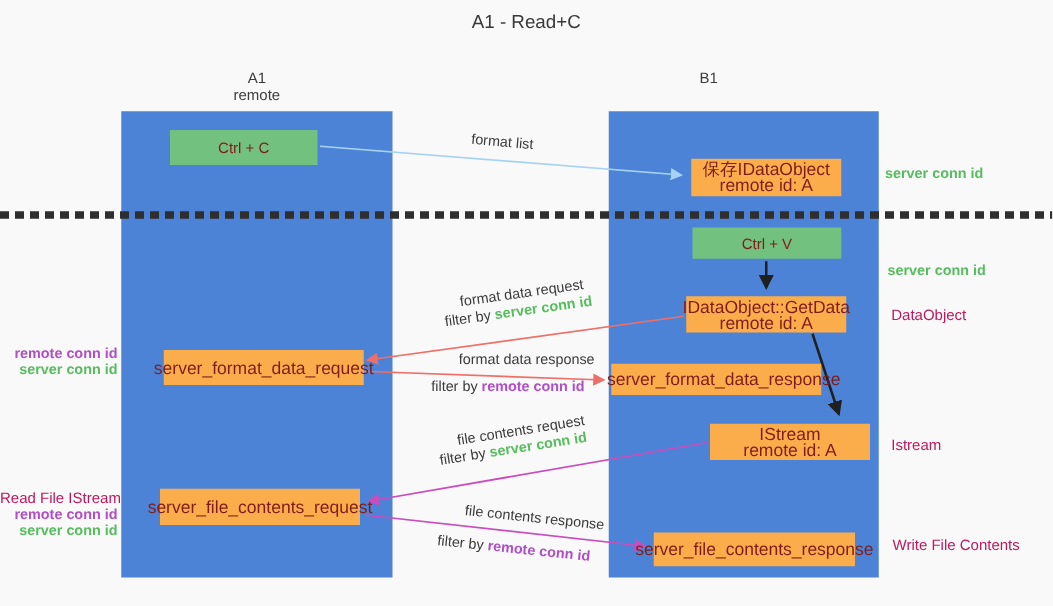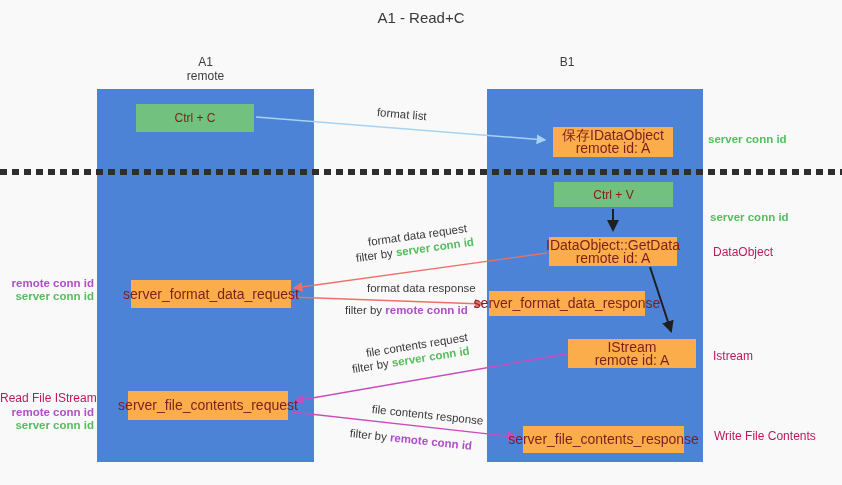--- a/index.html
+++ b/index.html
@@ -103,21 +103,21 @@
 
   <div class="node orange" style="left:549px;top:237px;width:128px;height:29px;align-items:center;">
     <div>IDataObject::GetData</div>
     <div>remote id: A</div>
   </div>
 
   <div class="node orange" style="left:131px;top:280px;width:160px;height:28px;">
     <div>server_format_data_request</div>
   </div>
 
-  <div class="node orange" style="left:489px;top:291px;width:156px;height:25px;">
+  <div class="node orange" style="left:489px;top:291px;width:156px;height:25px;padding-left:12px;">
     <div>server_format_data_response</div>
   </div>
 
   <div class="node orange" style="left:568px;top:339px;width:128px;height:29px;">
     <div>IStream</div>
     <div>remote id: A</div>
   </div>
 
   <div class="node orange" style="left:523px;top:426px;width:161px;height:27px;">
     <div>server_file_contents_response</div>

